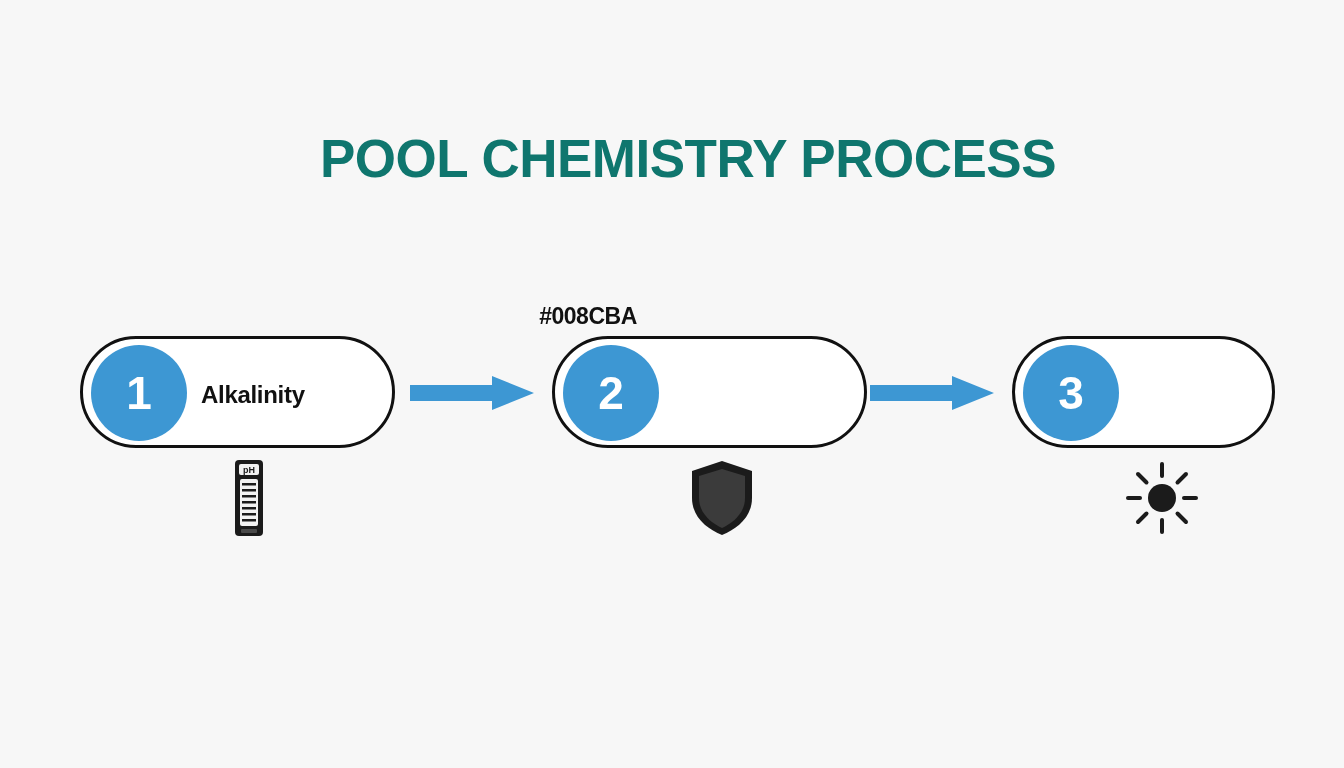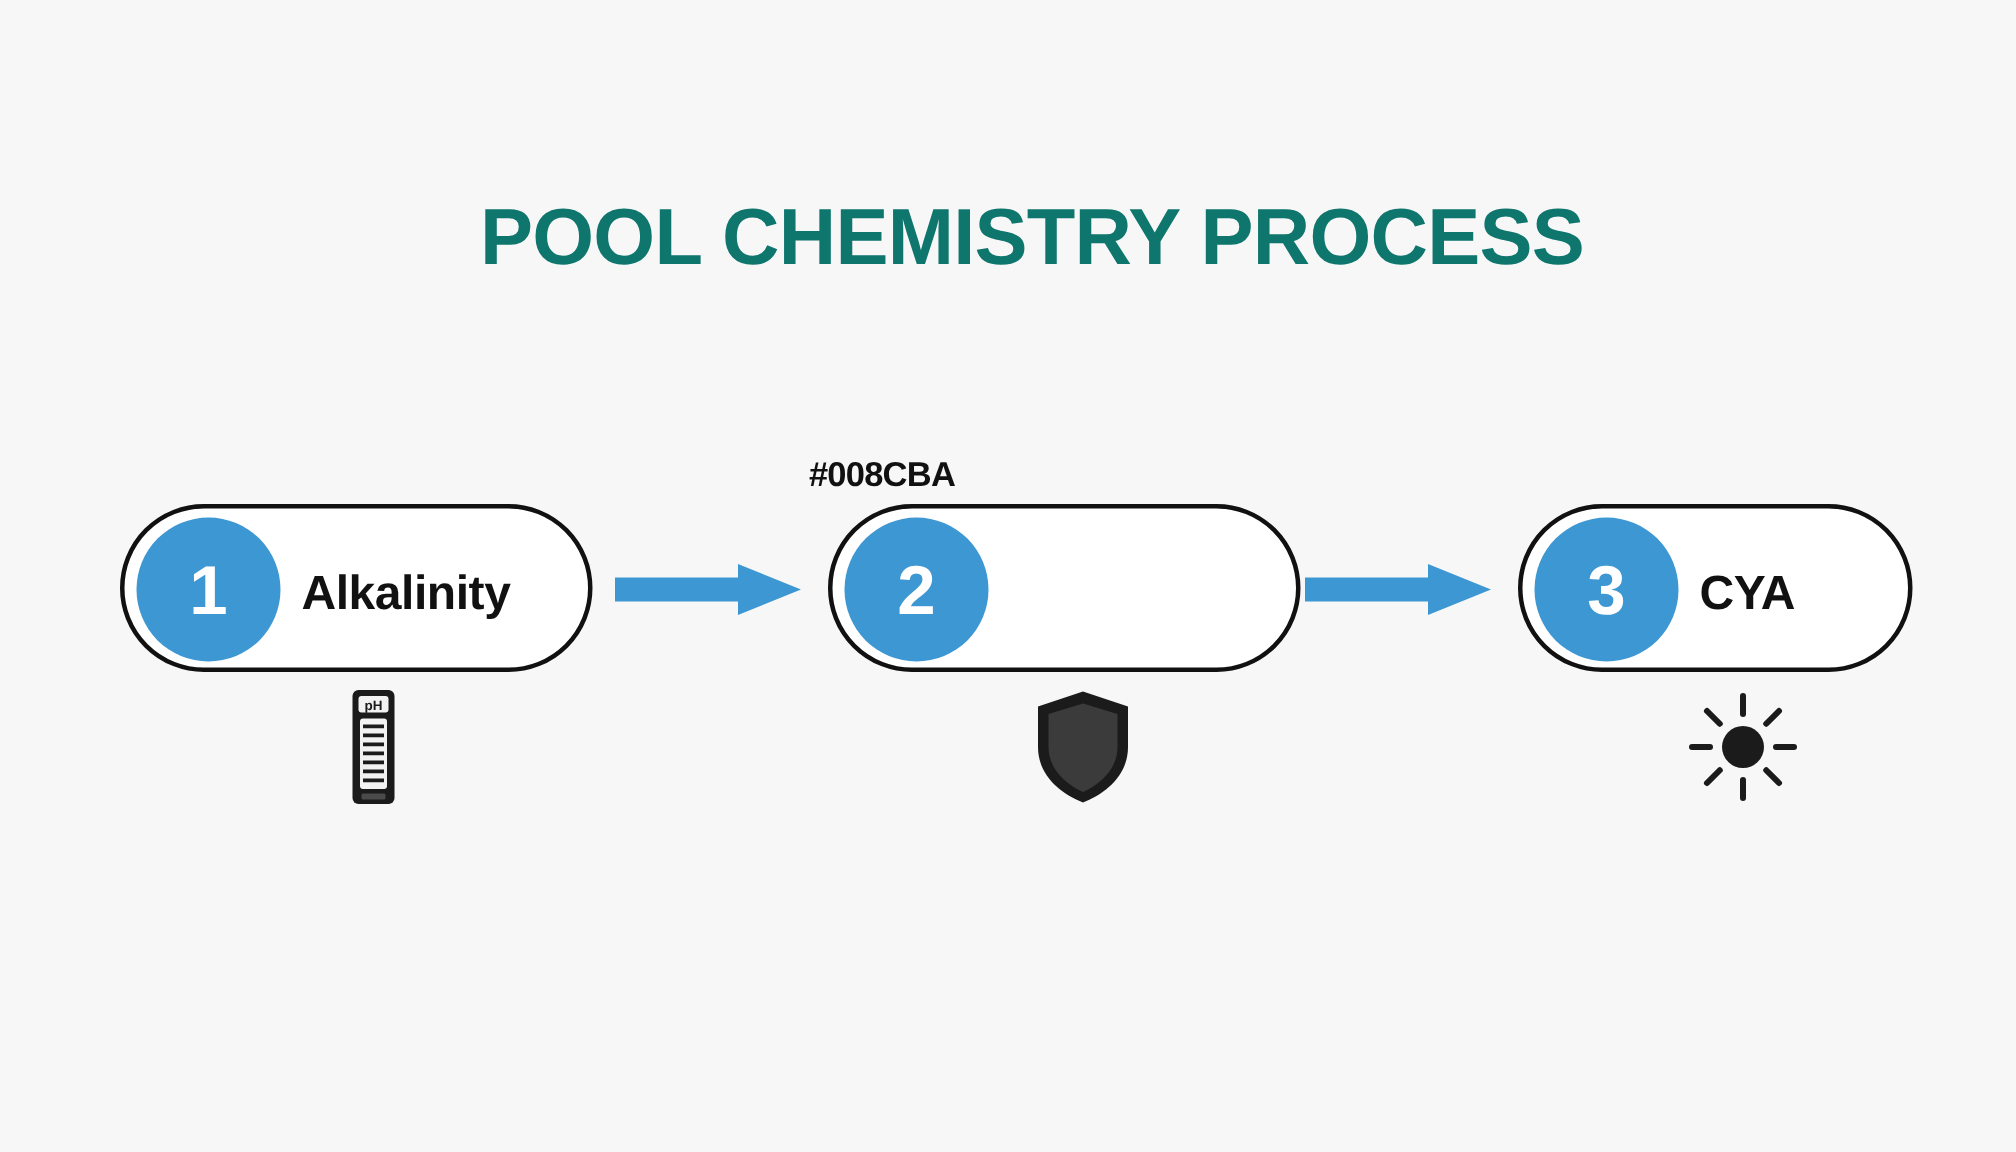--- a/index.html
+++ b/index.html
@@ -89,21 +89,21 @@
     line-height: 1;
   }
 
   .pill-label {
     position: absolute;
     left: 118px;
     top: 0;
     height: 112px;
     display: flex;
     align-items: center;
-    font-size: 32px;
+    font-size: 24px;
     font-weight: bold;
     color: #111111;
     letter-spacing: -0.3px;
   }
 
   
   .arrow {
     position: absolute;
     top: 40px;
     height: 34px;
@@ -150,21 +150,20 @@
     </div>
 
     <div class="arrow arrow-2">
       <svg width="124" height="34" viewBox="0 0 124 34" xmlns="http://www.w3.org/2000/svg">
         <path d="M0 9 H82 V0 L124 17 L82 34 V25 H0 Z" fill="#3d97d3"></path>
       </svg>
     </div>
 
     <div class="pill pill-3">
       <div class="badge">3</div>
-      <div class="pill-label">CYA</div>
     </div>
 
   </div>
 
   <div class="icon-slot icon-1">
     <svg width="44" height="76" viewBox="0 0 44 76" xmlns="http://www.w3.org/2000/svg">
       <rect x="8" y="0" width="28" height="76" rx="4" fill="#1b1b1b"></rect>
       <rect x="12" y="4" width="20" height="11" rx="2" fill="#f2f2f2"></rect>
       <text x="22" y="13" font-family="Liberation Sans, sans-serif" font-size="9" font-weight="bold" fill="#1b1b1b" text-anchor="middle">pH</text>
       <rect x="13" y="19" width="18" height="47" rx="2" fill="#f2f2f2"></rect>

